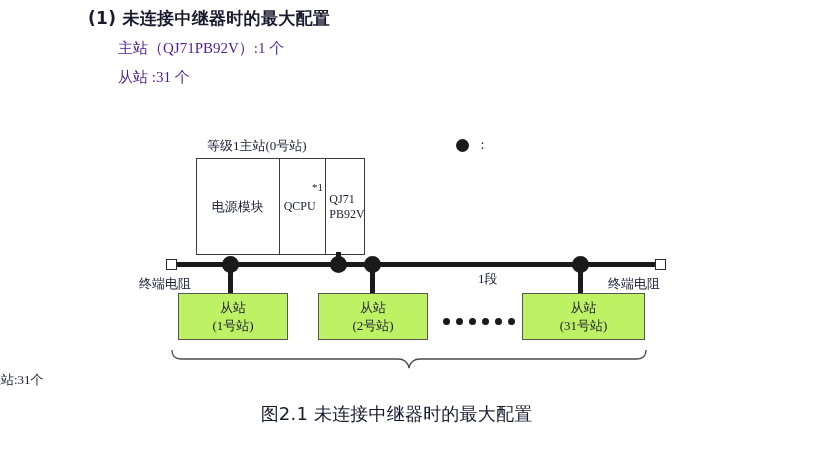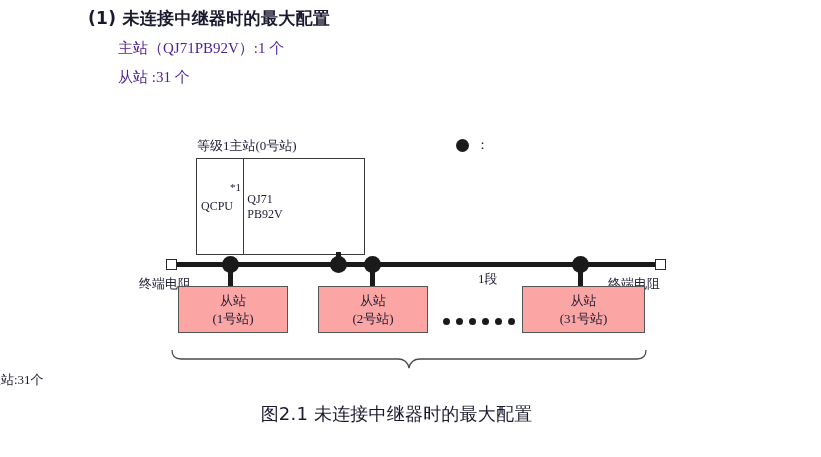--- a/index.html
+++ b/index.html
@@ -128,25 +128,25 @@
     position: absolute;
     width: 5px;
     background: #1a1a1a;
     left: 336px;
     top: 252px;
     height: 14px;
   }
 
   .slave {
     position: absolute;
-    top: 286px;
+    top: 293px;
     height: 47px;
     border: 1.2px solid #555;
     box-sizing: border-box;
-    background: #fca5a5;
+    background: #bef264;
     display: flex;
     flex-direction: column;
     align-items: center;
     justify-content: center;
     font-size: 13px;
     line-height: 1.35;
     color: #1b1b33;
   }
 
   .ellipsis-dots {
@@ -235,23 +235,26 @@
   <div class="sec-line l1">主站（QJ71PB92V）:1 个</div>
   <div class="sec-line l2">从站 :31 个</div>
 
   <div class="legend">
     <span class="bullet"></span>
     <span>：</span>
   </div>
 
   <div class="diagram">
 
-    <div class="lbl" style="left:197px; top:137px;">等级1主站(0号站)</div>
+    <div class="lbl" style="left:207px; top:137px;">等级1主站(0号站)</div>
 
     <div class="rack">
+      <div class="rack-cell psu">
+        <span>电源模块</span>
+      </div>
       <div class="rack-cell cpu">
         <span>QCPU</span>
         <span class="aster">*1</span>
       </div>
       <div class="rack-cell net">
         <div>
           <div>QJ71</div>
           <div>PB92V</div>
         </div>
       </div>

